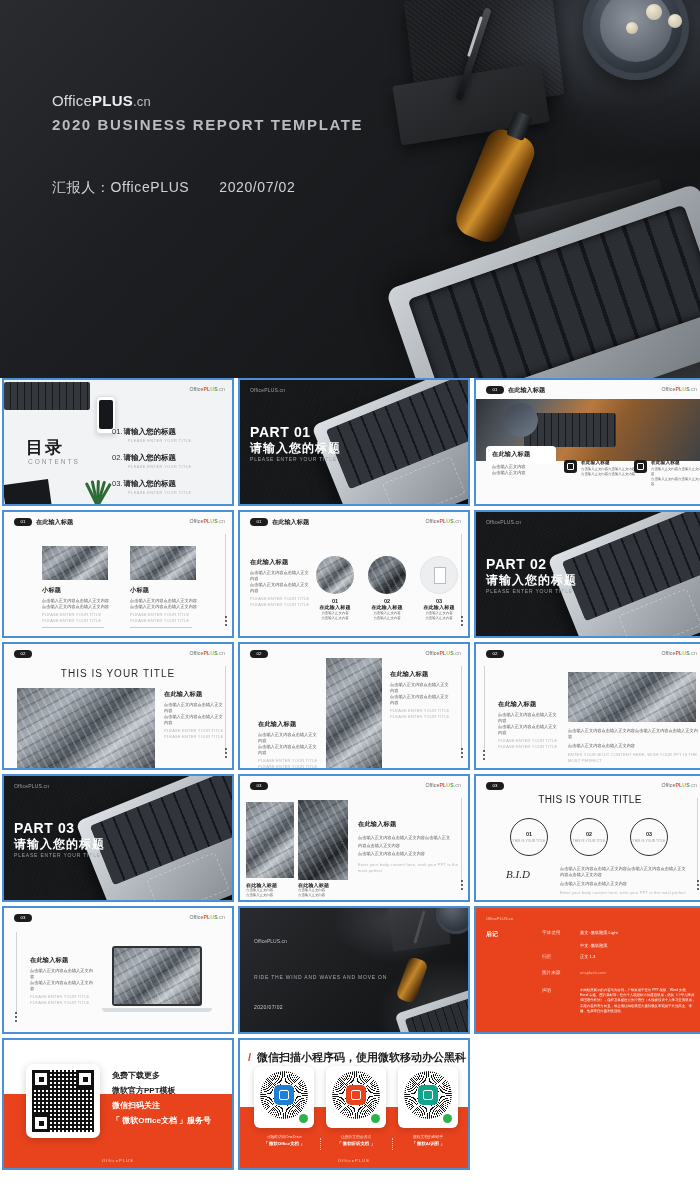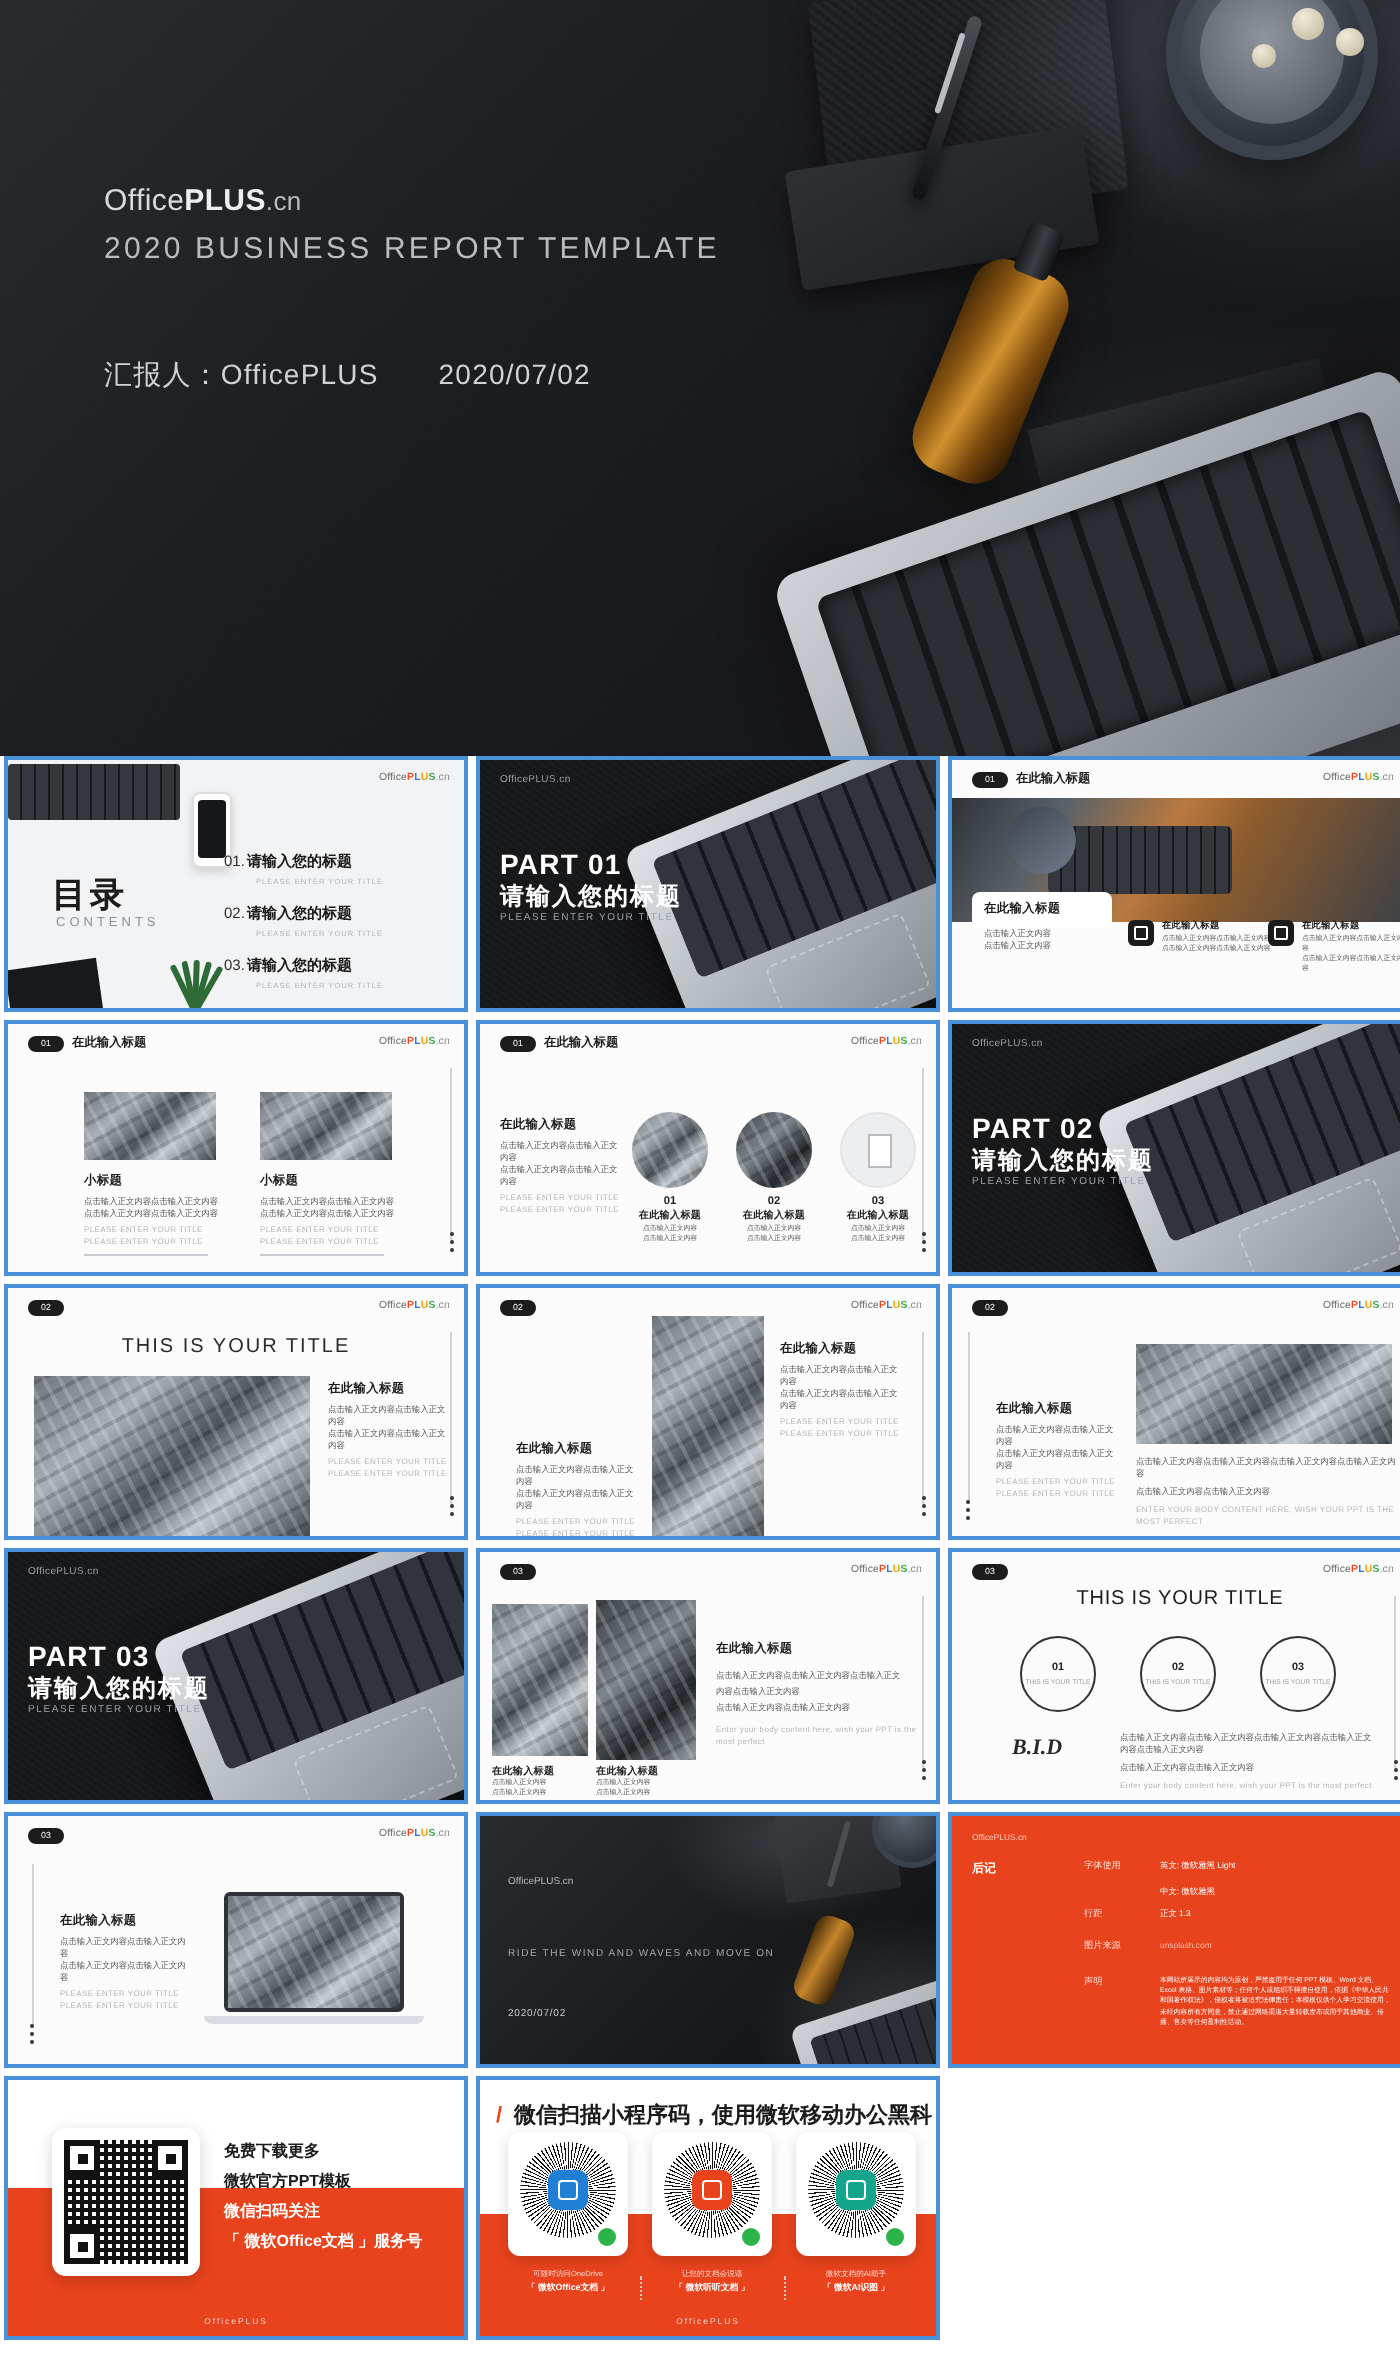--- a/index.html
+++ b/index.html
@@ -59,21 +59,21 @@
     box-shadow:inset 0 0 10px rgba(0,0,0,.8); }
   .hero-paper { position:absolute; left:520px; top:196px; width:150px; height:70px;
     background:linear-gradient(140deg,#2f3134,#1c1e20); transform:rotate(-14deg); }
 
   .hero-content { position:absolute; left:52px; top:92px; z-index:5; }
   .hero-logo { font-size:15px; letter-spacing:.2px; color:#d8dade; font-weight:400; margin-bottom:4px;}
   .hero-logo b{font-weight:700;color:#eceef0;}
   .hero-logo .cn{font-size:13px;color:#b9bcc0;}
   .hero-year { font-size:52px; line-height:56px; color:#ffffff; font-weight:300; letter-spacing:1px;}
   .hero-title { font-size:42px; line-height:50px; color:#ffffff; font-weight:700; letter-spacing:2px; margin-top:-2px;}
-  .hero-sub { font-size:15px; color:#b9bdc2; letter-spacing:1.6px; margin-top:7px; font-weight:400;}
+  .hero-sub { font-size:15px; color:#b9bdc2; letter-spacing:1.6px; margin-top:7px; font-weight:700;}
   .hero-meta { margin-top:46px; font-size:14px; color:#cfd2d6; letter-spacing:.6px;}
   .hero-meta .gap{display:inline-block;width:30px;}
 
   
   .grid { position:relative; width:700px; padding:0; }
   .row { display:flex; gap:4px; padding:0 2px; margin-bottom:4px; }
   .thumb { position:relative; border:2px solid #4a90d9; background:#fff; overflow:hidden;
            width:232px; height:128px; flex:0 0 232px; }
   .row.bottom { gap:4px; }
   .row.bottom .thumb { width:232px; height:132px; }
@@ -633,21 +633,21 @@
           </div>
           <div style="position:absolute;left:94px;top:42px;width:38px;height:38px;border:1px solid #333;border-radius:50%;text-align:center;">
             <div style="font-size:5.4px;font-weight:700;color:#1d1d1d;margin-top:12px;">02</div>
             <div style="font-size:3.4px;color:#9a9ea2;margin-top:2px;">THIS IS YOUR TITLE</div>
           </div>
           <div style="position:absolute;left:154px;top:42px;width:38px;height:38px;border:1px solid #333;border-radius:50%;text-align:center;">
             <div style="font-size:5.4px;font-weight:700;color:#1d1d1d;margin-top:12px;">03</div>
             <div style="font-size:3.4px;color:#9a9ea2;margin-top:2px;">THIS IS YOUR TITLE</div>
           </div>
 
-          <div style="position:absolute;left:30px;top:92px;font-family:'Liberation Serif',serif;font-style:italic;font-size:11px;color:#2a2a2a;font-weight:bold;">B.I.D</div>
+          <div style="position:absolute;left:30px;top:92px;font-family:'Liberation Serif',serif;font-style:italic;font-size:11px;color:#2a2a2a;">B.I.D</div>
           <div style="position:absolute;left:84px;top:90px;width:128px;">
             <div class="t-b">点击输入正文内容点击输入正文内容点击输入正文内容点击输入正文内容点击输入正文内容</div>
             <div class="t-b" style="margin-top:3px;">点击输入正文内容点击输入正文内容</div>
             <div class="t-g" style="margin-top:3px;">Enter your body content here, wish your PPT is the most perfect</div>
           </div>
         </div>
       </div>
     </div>
 
     <div class="row">

